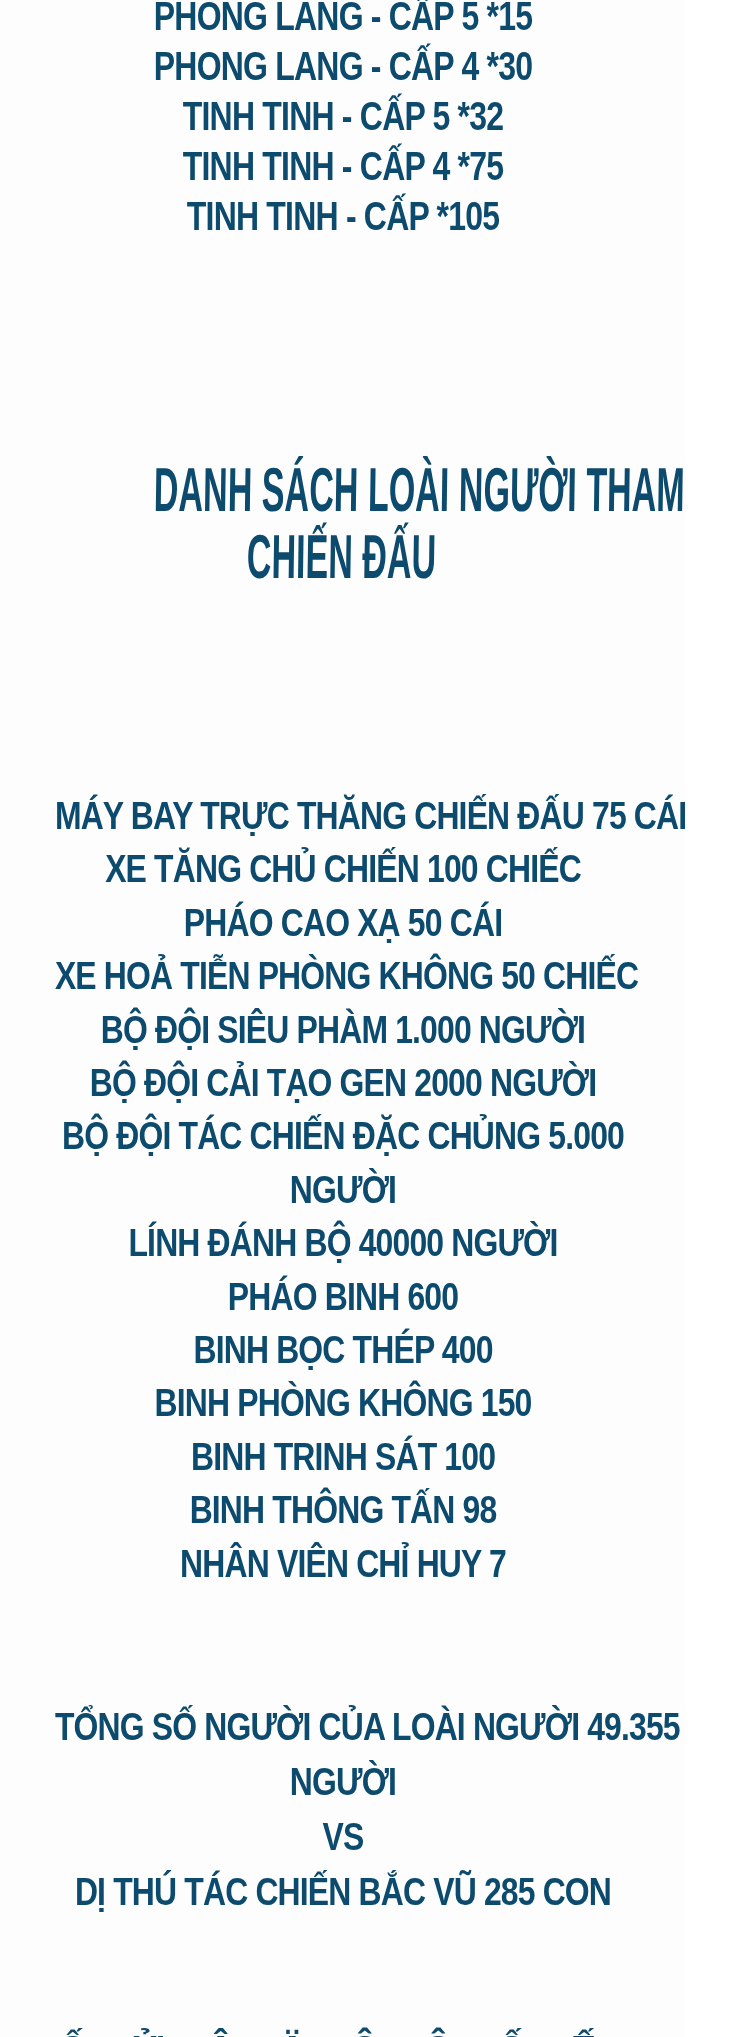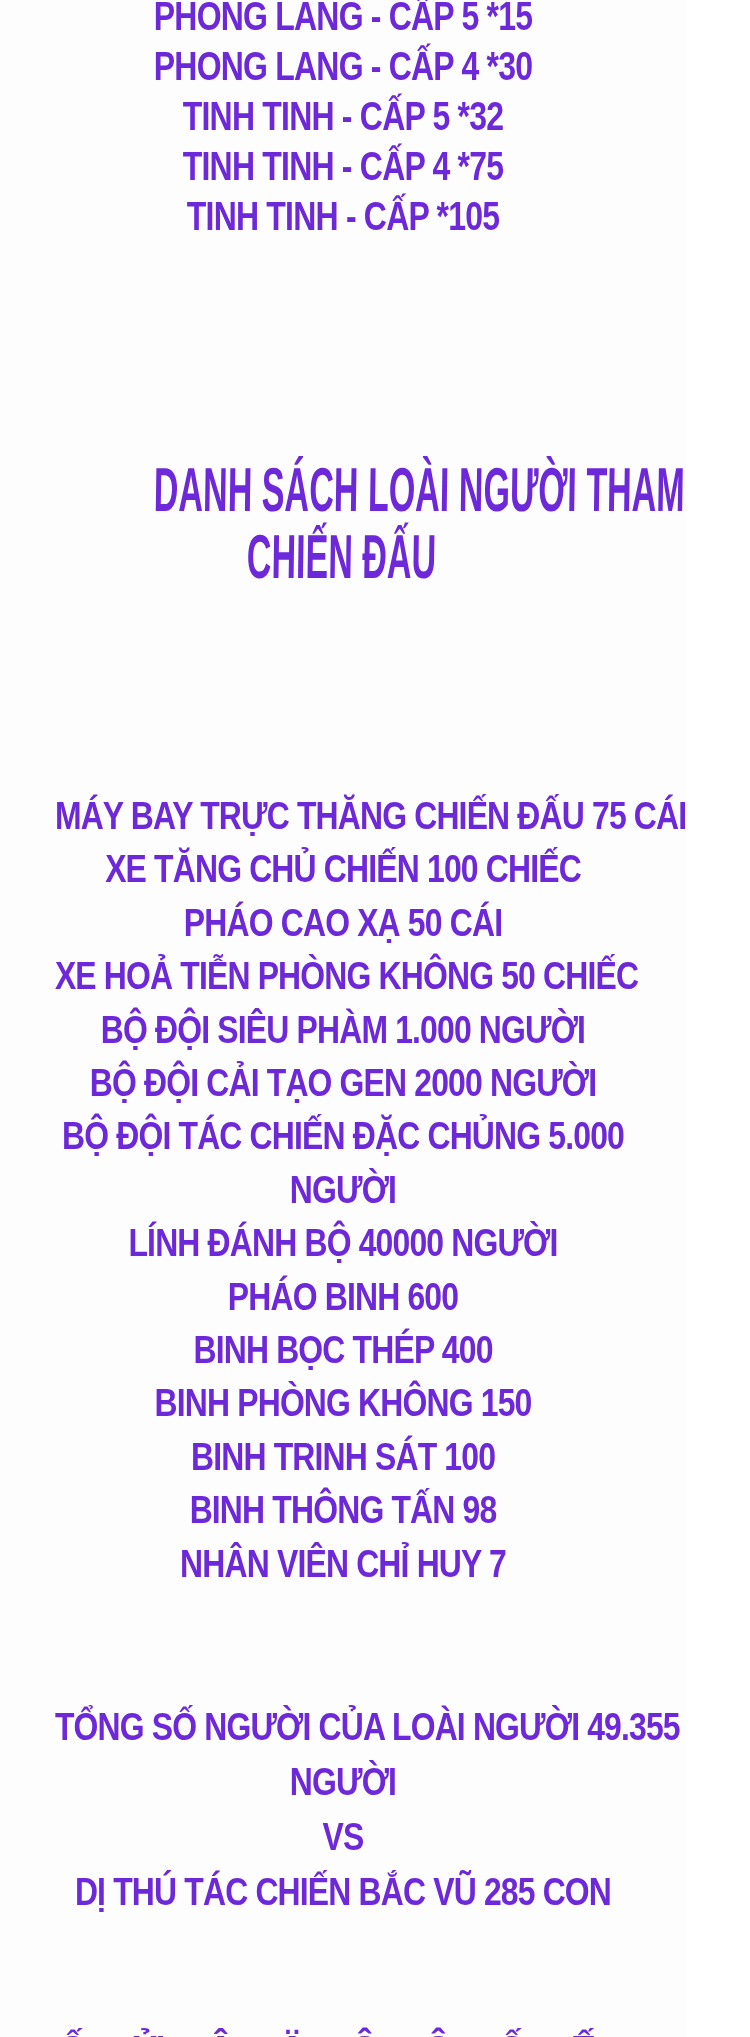--- a/index.html
+++ b/index.html
@@ -6,21 +6,21 @@
     margin: 0;
     padding: 0;
     background: #ffffff;
   }
   .page {
     position: relative;
     width: 686px;
     height: 2037px;
     overflow: hidden;
     background: #fdfdfd;
-    color: #6d28d9;
+    color: #0c4a6e;
     font-family: "Liberation Sans", sans-serif;
     font-weight: bold;
   }
   .block {
     position: absolute;
     left: 0;
     right: 0;
     text-align: center;
   }
   .tline {

